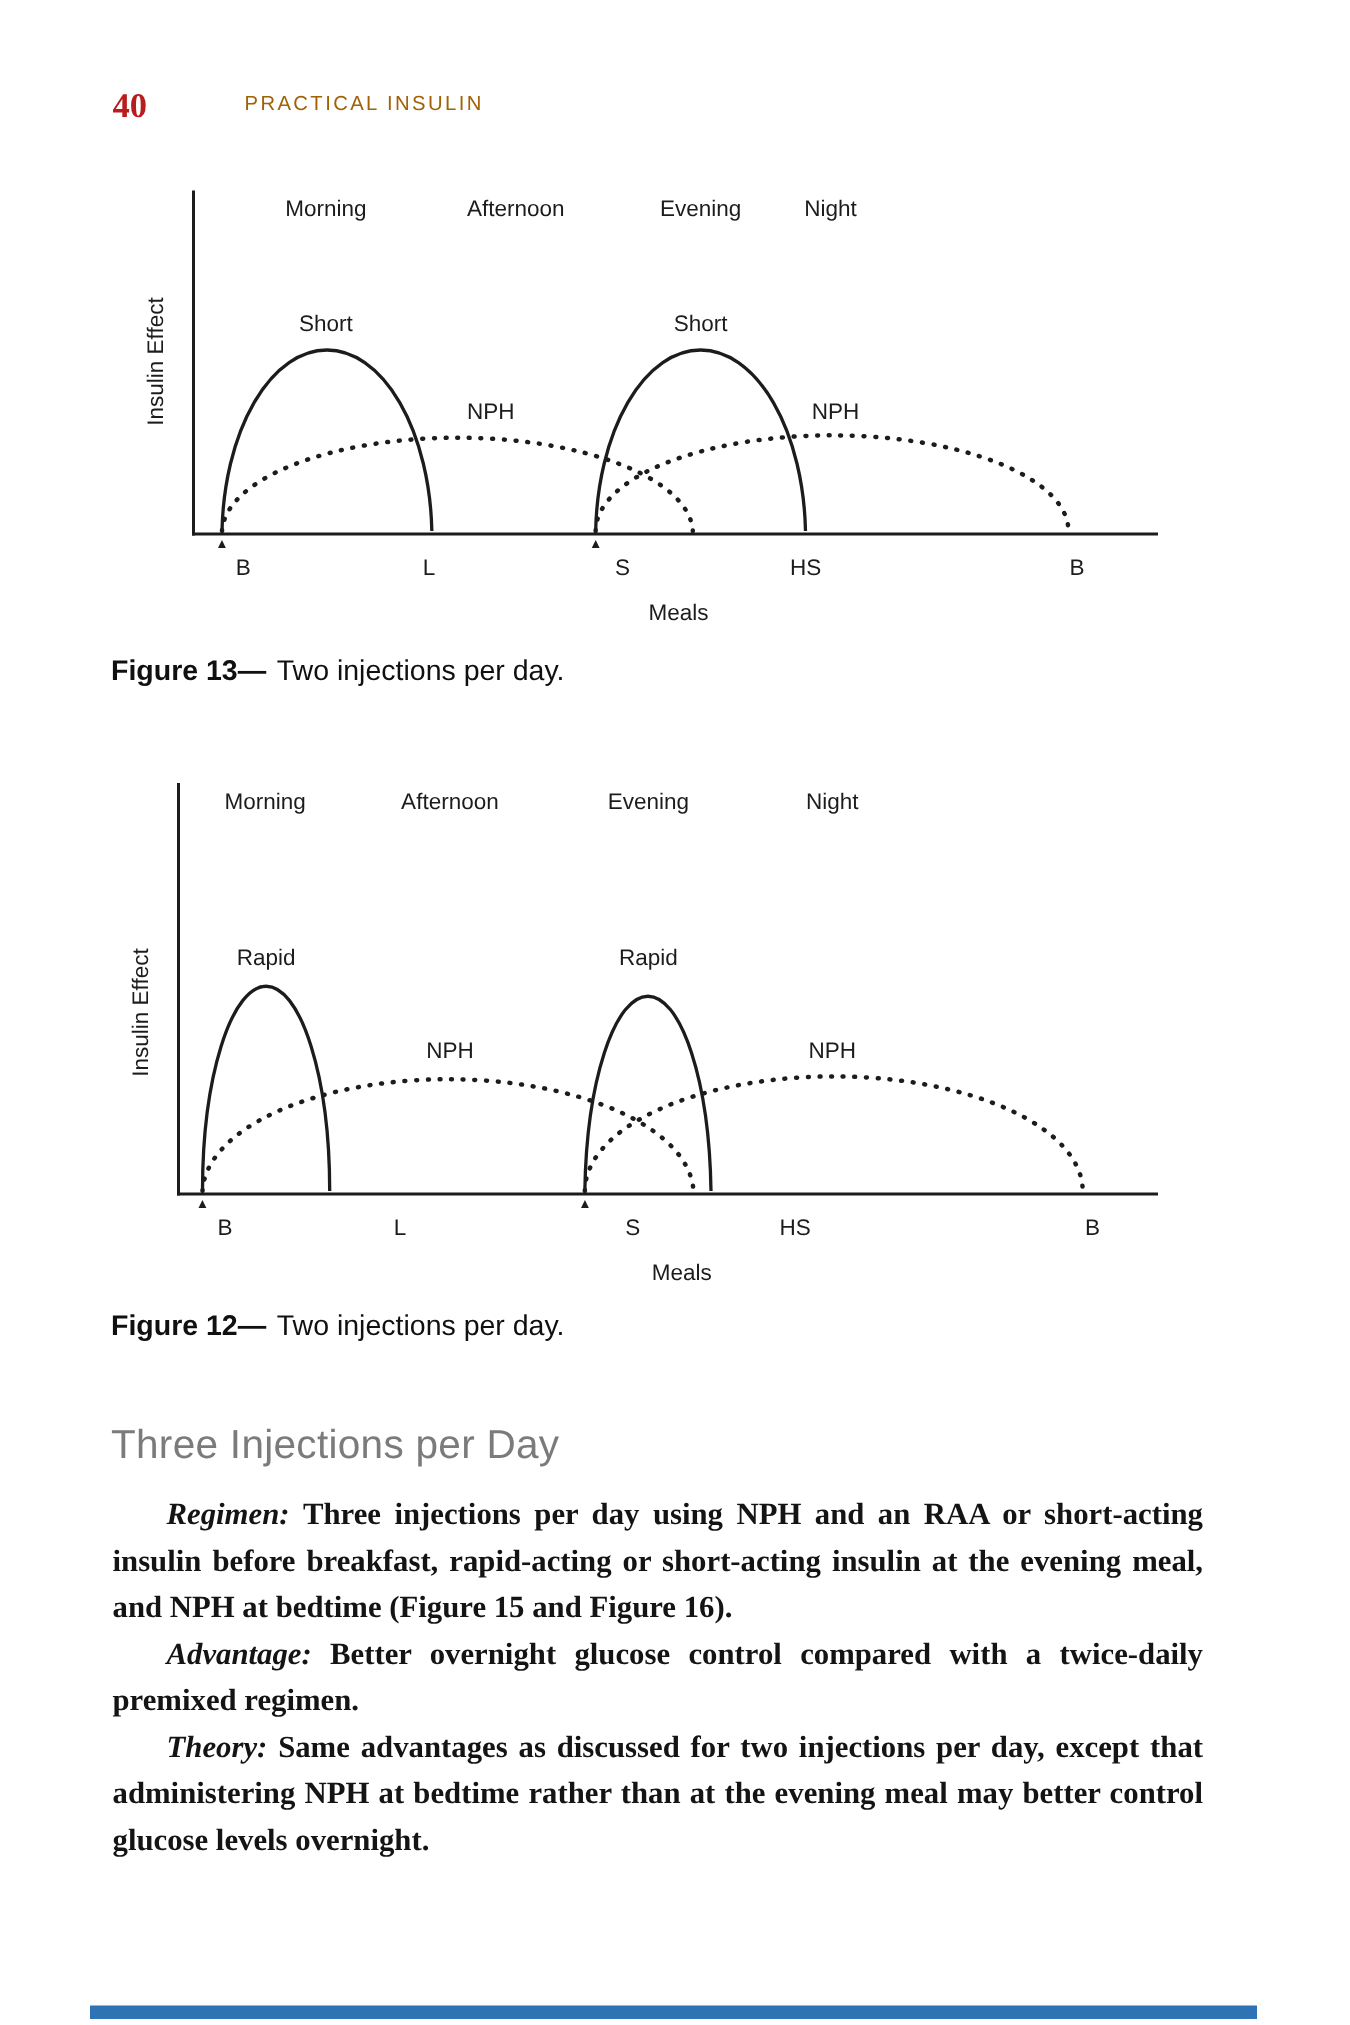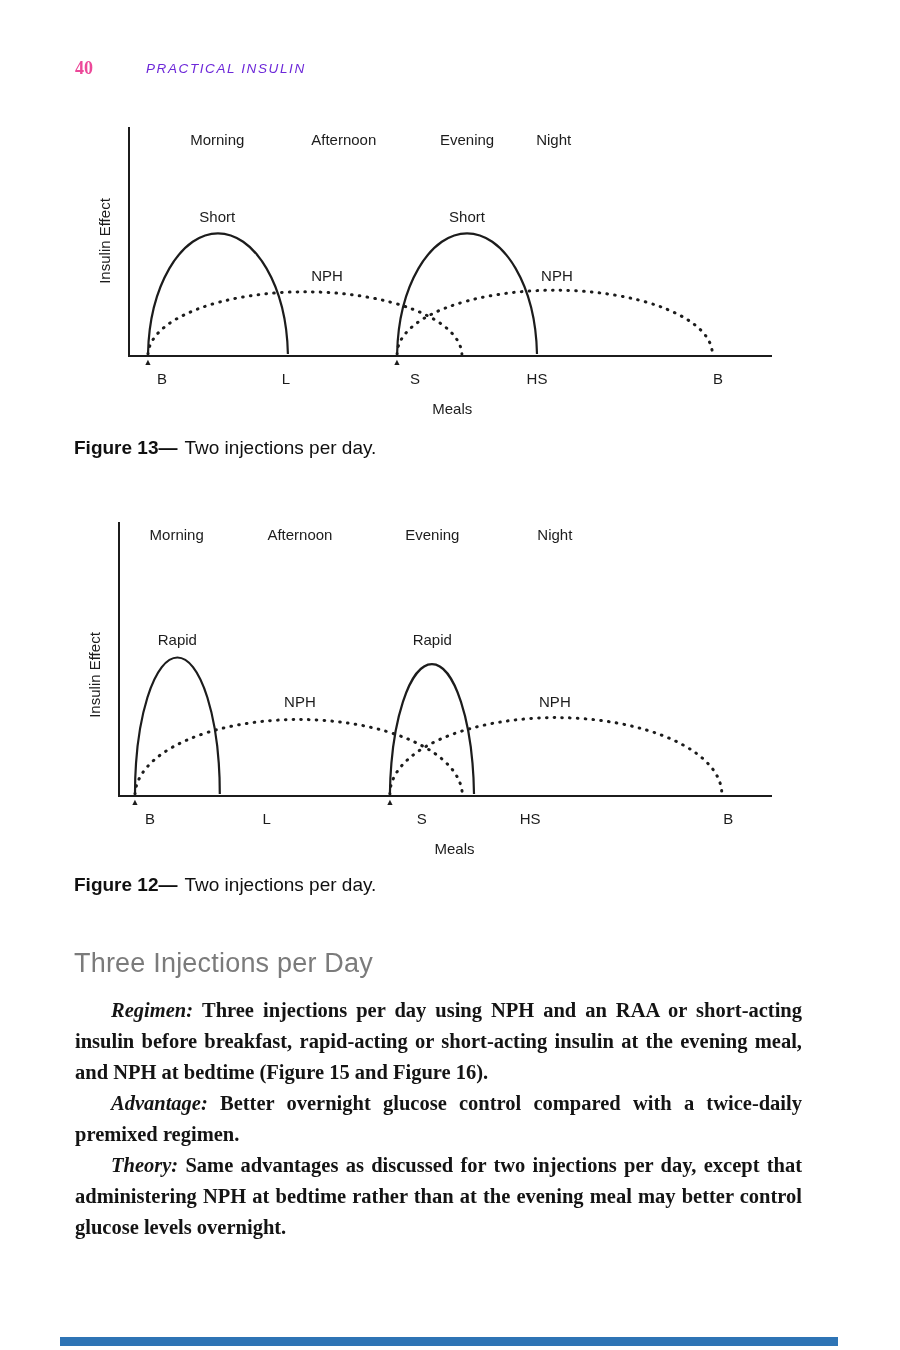--- a/index.html
+++ b/index.html
@@ -2,23 +2,23 @@
 <html><head>
 <meta charset="utf-8">
 <title>Practical Insulin — p.40</title>
 <style>
   html,body{margin:0;padding:0;background:#fff;}
   .page{position:relative;width:900px;height:1350px;background:#ffffff;overflow:hidden;
         font-family:"Liberation Sans",sans-serif;color:#141414;}
 
   
   .page-number{position:absolute;left:75px;top:58px;font-family:"Liberation Serif",serif;
-               font-weight:700;font-size:18px;color:#ec4899;}
-  .book-title{position:absolute;left:146px;top:61px;font-size:13.5px;letter-spacing:1.6px;
-              color:#6d28d9;font-style:italic;}
+               font-weight:700;font-size:23px;color:#b91c1c;}
+  .book-title{position:absolute;left:163px;top:61px;font-size:13.5px;letter-spacing:1.6px;
+              color:#a16207;}
 
   
   .plot{position:absolute;border-left:2px solid #1c1c1c;border-bottom:2px solid #1c1c1c;}
   .plot-0{left:128px;top:127px;width:642px;height:228px;}
   .plot-1{left:118px;top:522px;width:652px;height:273px;}
   .plot span{position:absolute;color:#1c1c1c;white-space:nowrap;}
   .time-label{font-size:15px;top:4px;transform:translateX(-50%);}
   .curve-label{font-size:15px;transform:translate(-50%,50%);}
   .meal-label{font-size:15px;transform:translateX(-50%);}
   .injection-arrow{font-size:9px;transform:translateX(-50%);line-height:9px;}

